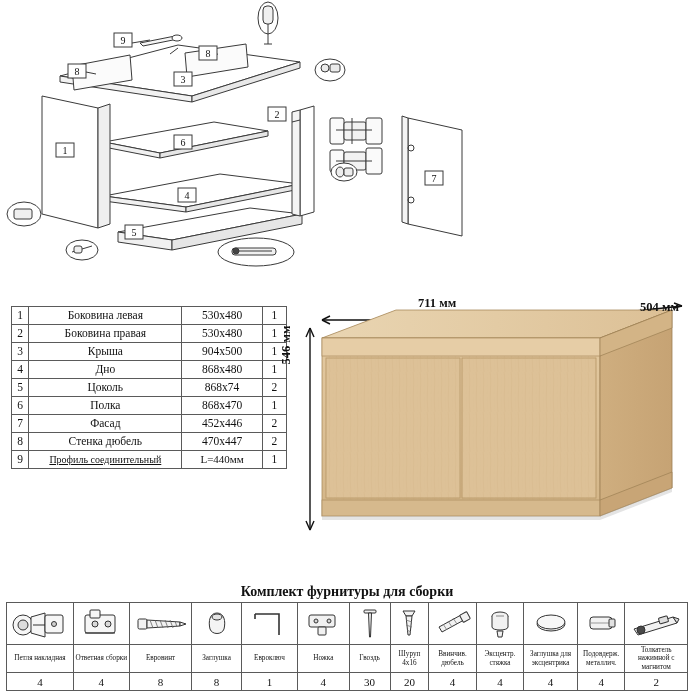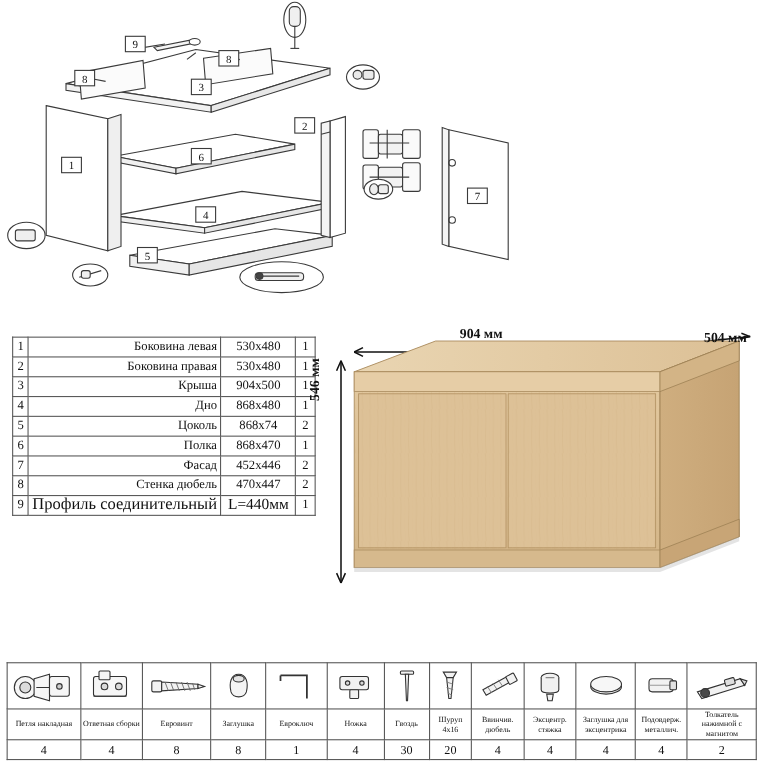--- a/index.html
+++ b/index.html
@@ -27,25 +27,25 @@
   }
   .parts-table td {
     border:1px solid #5a5a5a;
     padding:1px 3px;
     height:17px;
     line-height:15px;
     white-space:nowrap;
     overflow:hidden;
   }
   .parts-table td.num { width:16px; text-align:center; }
-  .parts-table td.name { width:140px; text-align:right; }
+  .parts-table td.name { width:140px; text-align:center; }
   .parts-table td.size { width:74px; text-align:center; }
   .parts-table td.qty { width:22px; text-align:center; }
-  .parts-table tr.small td.name { font-size:15px; }
-  .parts-table tr.small td.size { font-size:14px; }
+  .parts-table tr.small td.name { font-size:10px;text-decoration:underline; }
+  .parts-table tr.small td.size { font-size:11px; }
 
   
   .cabinet-wrap { position:absolute; left:300px; top:292px; width:388px; height:250px; }
 
   .dim-label {
     position:absolute;
     font-weight:bold;
     font-size:12.5px;
     font-family:"Liberation Serif", serif;
   }
@@ -312,24 +312,25 @@
       <rect x="162" y="66" width="134" height="140" fill="#ddc197" stroke="#b49364" stroke-width="0.8"></rect>
       <rect x="162" y="66" width="134" height="140" fill="url(#grain)" opacity="0.5"></rect>
 
       <rect x="22" y="208" width="278" height="16" fill="#d6b98d" stroke="#a88a5d" stroke-width="0.7"></rect>
       <polygon points="300,208 372,180 372,196 300,224" fill="#c8a576" stroke="#9c7f53" stroke-width="0.7"></polygon>
 
       <polygon points="22,224 300,224 372,196 372,200 300,228 22,228" fill="#c9c9c9" opacity="0.5"></polygon>
     </svg>
   </div>
 
-  <div class="dim-label" id="dim-width-label">904 мм</div>
+  <div class="dim-label" id="dim-width-label">711 мм</div>
   <div class="dim-label" id="dim-depth-label">504 мм</div>
   <div class="dim-label" id="dim-height-label">546 мм</div>
 
+  <div class="kit-title">Комплект фурнитуры для сборки</div>
 
   <table class="kit-table">
     <colgroup>
       <col style="width:62px">
         <col style="width:52px">
         <col style="width:58px">
         <col style="width:46px">
       <col style="width:52px">
         <col style="width:48px">
         <col style="width:38px">

